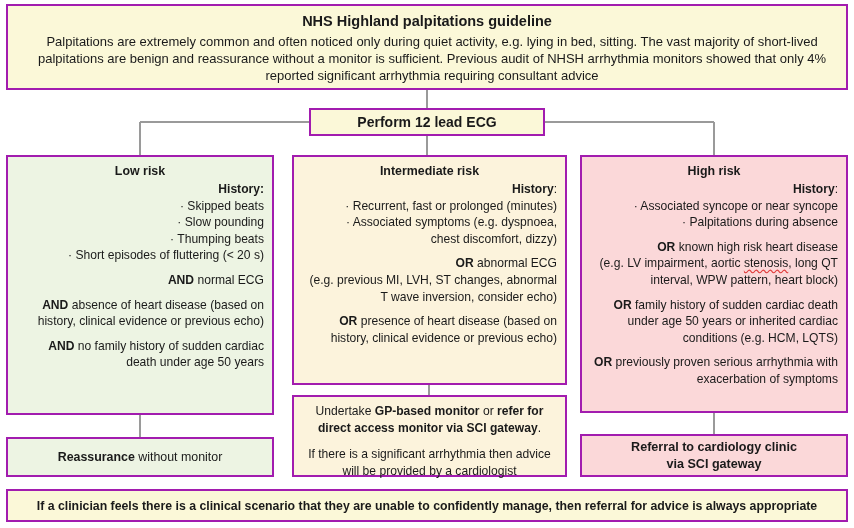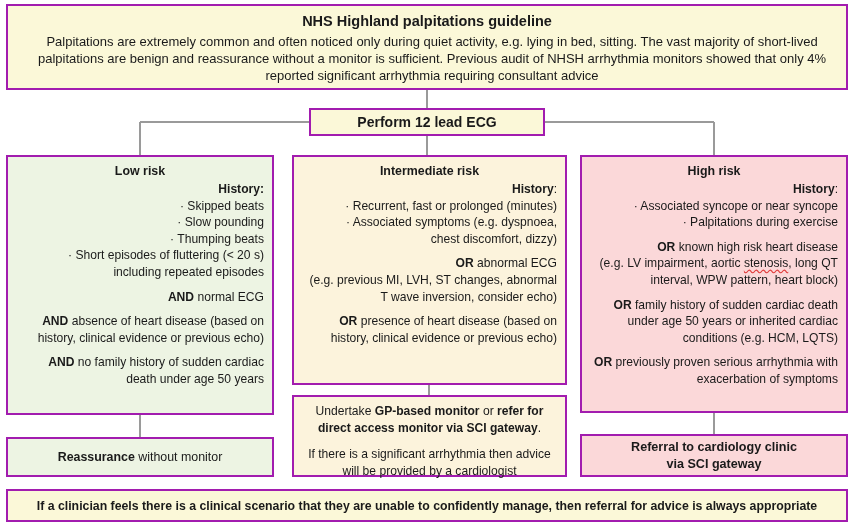--- a/index.html
+++ b/index.html
@@ -188,42 +188,41 @@
     <div class="head">Perform 12 lead ECG</div>
   </div>
 
   <div class="box green col-box low-box">
     <div class="col-title">Low risk</div>
     <div class="para"><b>History:</b></div>
     <div class="para">· Skipped beats</div>
     <div class="para">· Slow pounding</div>
     <div class="para">· Thumping beats</div>
     <div class="para">· Short episodes of fluttering (&lt; 20 s)</div>
-    <div class="para">including repeated episodes</div>
     <div class="para gap"><b>AND</b><span> normal ECG</span></div>
     <div class="para gap"><b>AND</b><span> absence of heart disease (based on history, clinical evidence or previous echo)</span></div>
     <div class="para gap"><b>AND</b><span> no family history of sudden cardiac death under age 50 years</span></div>
   </div>
 
   <div class="box cream col-box mid-box">
     <div class="col-title">Intermediate risk</div>
     <div class="para"><b>History</b><span>:</span></div>
     <div class="para">· Recurrent, fast or prolonged (minutes)</div>
     <div class="para">· Associated symptoms (e.g. dyspnoea,</div>
     <div class="para">chest discomfort, dizzy)</div>
     <div class="para gap"><b>OR</b><span> abnormal ECG</span></div>
     <div class="para">(e.g. previous MI, LVH, ST changes, abnormal T wave inversion, consider echo)</div>
     <div class="para gap"><b>OR</b><span> presence of heart disease (based on history, clinical evidence or previous echo)</span></div>
   </div>
 
   <div class="box pink col-box high-box">
     <div class="col-title">High risk</div>
     <div class="para"><b>History</b><span>:</span></div>
     <div class="para">· Associated syncope or near syncope</div>
-    <div class="para">· Palpitations during exercise</div>
+    <div class="para">· Palpitations during absence</div>
     <div class="para gap"><b>OR</b><span> known high risk heart disease</span></div>
     <div class="para"><span>(e.g. LV impairment, aortic </span><span class="misspelled">stenosis</span><span>, long QT interval, WPW pattern, heart block)</span></div>
     <div class="para gap"><b>OR</b><span> family history of sudden cardiac death under age 50 years or inherited cardiac conditions (e.g. HCM, LQTS)</span></div>
     <div class="para gap"><b>OR</b><span> previously proven serious arrhythmia with exacerbation of symptoms</span></div>
   </div>
 
   <div class="box green reassure-box">
     <div><b>Reassurance</b><span> without monitor</span></div>
   </div>
 

